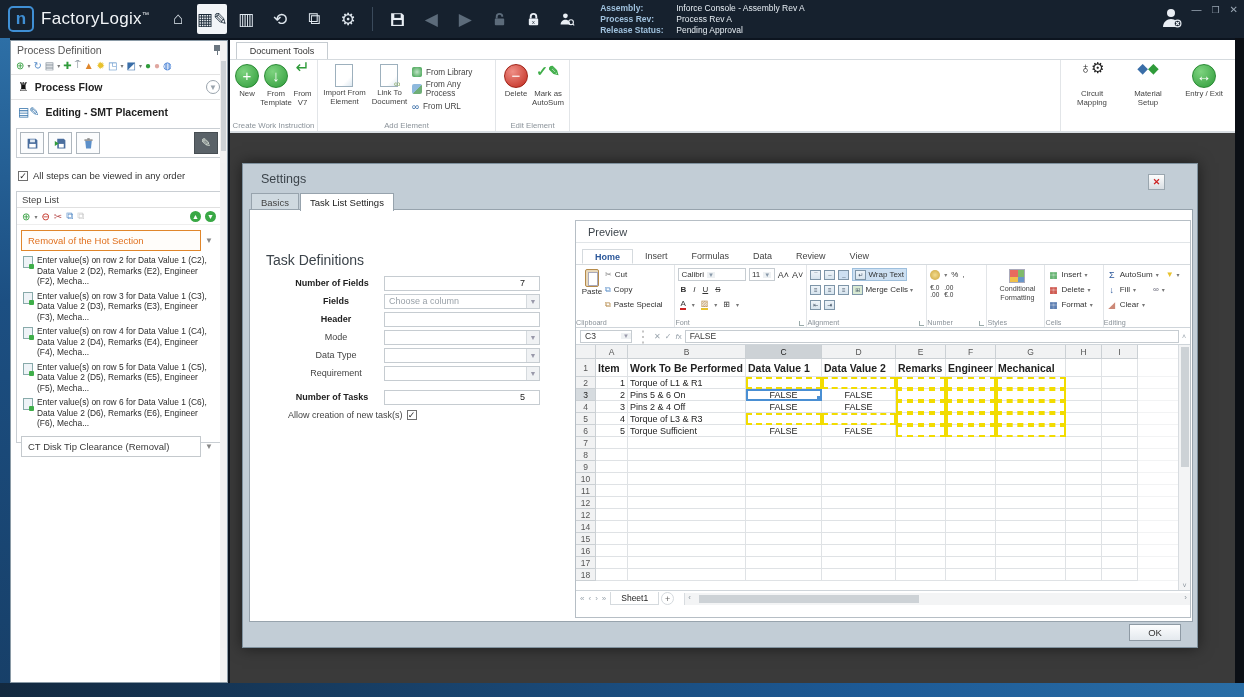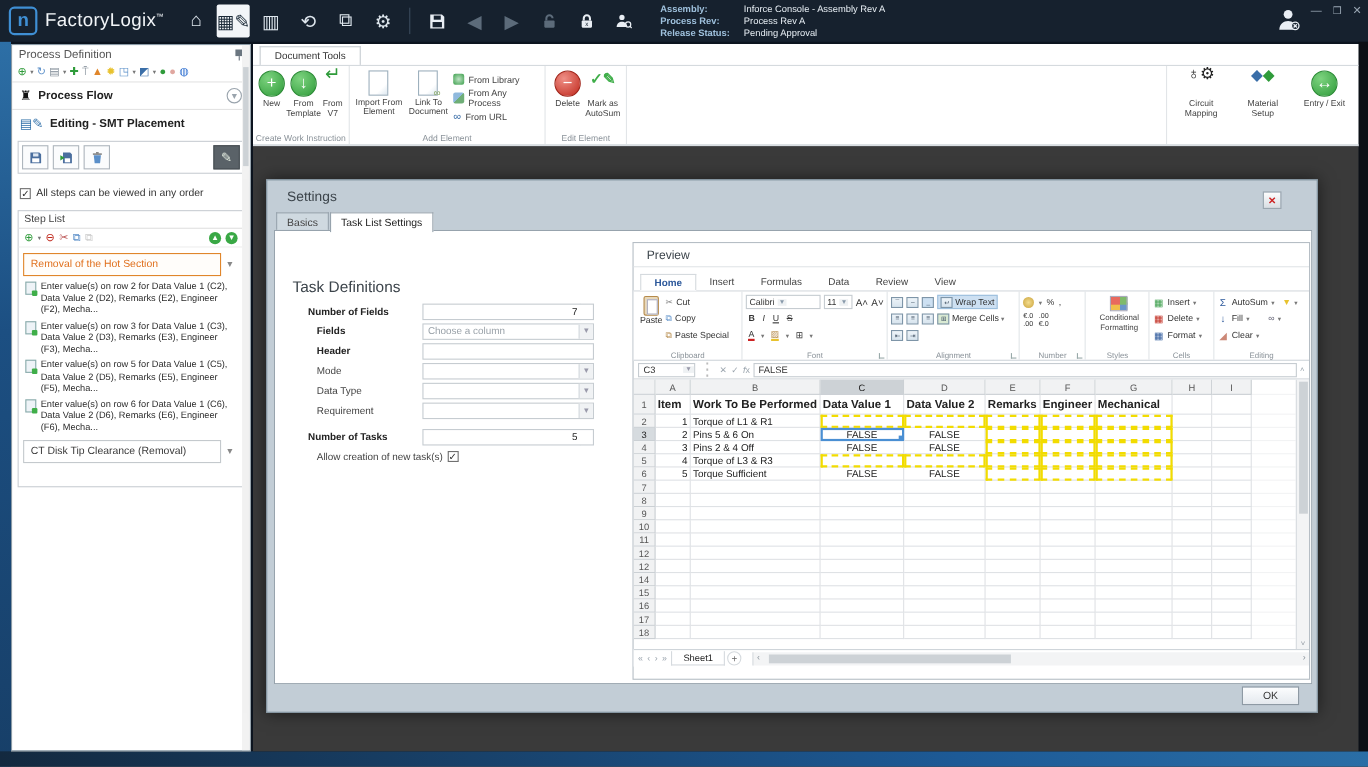--- a/index.html
+++ b/index.html
@@ -90,39 +90,39 @@
   .dlg-tabs { position:absolute; left:8px; top:29px; display:flex; font-size:9.5px; }
   .dlg-tab { padding:3px 9px; border:1px solid #97a3ad; border-bottom:none; background:#cfd9e0; color:#444; margin-right:1px; }
   .dlg-tab.active { background:#fff; color:#222; position:relative; z-index:2; }
   .dlg-content { position:absolute; left:6px; top:45px; width:944px; height:413px; background:#fff; border:1px solid #97a3ad; }
   .dlg-footer { position:absolute; left:0; bottom:0; width:100%; height:27px; }
   .ok-btn { position:absolute; right:16px; bottom:6px; width:52px; height:17px; border:1px solid #8e9aa4; background:linear-gradient(#fcfdfe,#e4e9ee); font-size:9.5px; color:#333; display:flex; align-items:center; justify-content:center; }
 
   
   .section-title { padding:8px 0 6px 16px; font-size:14px; color:#3c444b;margin-top:34px; }
   .form-row { display:flex; align-items:center; height:18px; padding-left:30px; }
-  .form-row label { width:104px; font-size:9px; color:#444; }
+  .form-row label { width:104px; font-size:9px; color:#444;text-align:center; }
   .form-row label.b { font-weight:bold; color:#222; }
   .form-row label.ind { padding-left:8px; }
   .num-input { width:156px; height:15px; border:1px solid #c6ccd1; font-size:9px; text-align:right; padding-right:14px; position:relative; background:#fff; color:#222; }
   .spin { margin-left:-13px; width:11px; height:15px; border-left:1px solid #d5dade; display:flex; flex-direction:column; align-items:center; justify-content:center; font-size:5px; color:#888; }
   .combo { width:156px; height:15px; border:1px solid #c6ccd1; background:#fff; display:flex; align-items:center; font-size:9px; color:#9aa2a9; padding-left:4px; }
   .combo .dd { margin-left:auto; width:13px; height:13px; background:#f0f2f4; border-left:1px solid #d5dade; color:#99a; font-size:7px; display:flex; align-items:center; justify-content:center; }
   .tasks-gap { height:6px; }
   .allow-row { display:flex; align-items:center; gap:4px; padding-left:38px; height:18px; font-size:9px; color:#444; }
 
   
   .preview-box { position:absolute; left:325px; top:10px; width:616px; height:398px; border:1px solid #b6bec5; background:#fff; }
   .pv-title { padding:5px 0 4px 12px; font-size:11px; color:#3c444b; border-bottom:1px solid #e1e5e8; }
   .xl-tabs { display:flex; gap:0; padding:6px 0 0 6px; font-size:9px; height:21px; }
   .xl-tab { padding:2px 12px; color:#444; }
   .xl-tab.active { color:#2b579a; font-weight:bold; border:1px solid #d5dade; border-bottom:1px solid #fff; background:#fff; }
   .xl-ribbon { display:flex; height:64px; border-top:1px solid #d5dade; border-bottom:1px solid #cfd5da; background:#fff; }
   .xg { position:relative; border-right:1px solid #e2e5e8; padding:2px 3px 10px 3px; }
-  .xg-label { position:absolute; bottom:0; left:0; right:0; text-align:center; font-size:7.2px; color:#8a9299; }
+  .xg-label { position:absolute; bottom:0; left:0; right:0; text-align:left; font-size:7.2px; color:#8a9299; }
   .launcher { position:absolute; bottom:1px; right:2px; width:5px; height:5px; border-left:1px solid #9aa; border-bottom:1px solid #9aa; }
   .xrow { display:flex; align-items:center; gap:3px; height:15px; font-size:8px; color:#333; }
   .paste-big { display:flex; flex-direction:column; align-items:center; width:26px; font-size:8px; color:#333; padding-top:2px; }
   .clipboard-ico { width:14px; height:18px; border:1px solid #b58a4a; background:#e8d8ba; border-radius:2px; position:relative; }
   .clipboard-ico:after { content:""; position:absolute; left:2px; top:2px; width:8px; height:12px; background:#fff; border:1px solid #aab; }
   .sm-combo { border:1px solid #c6ccd1; height:13px; display:flex; align-items:center; font-size:8px; padding:0 2px; color:#333; background:#fff; }
   .sm-combo .dd { margin-left:3px; color:#8899aa; font-size:6px; background:#eef1f3; padding:0 1px; }
   .fmt { font-size:9px; }
   .wrap-hl { background:#cde0f2; border:1px solid #9dbfdd; padding:0 2px; display:flex; align-items:center; gap:2px; height:13px; }
   .algn-ico { width:11px; height:10px; border:1px solid #7e95a8; background:linear-gradient(#eef4f9,#d7e4ee); font-size:6px; color:#456; display:inline-flex; align-items:center; justify-content:center; }
@@ -326,20 +326,24 @@
     <div class="step-item">
       <span class="clip-ico"></span>
       <span>Enter value(s) on row 2 for Data Value 1 (C2), Data Value 2 (D2), Remarks (E2), Engineer (F2), Mecha...</span>
     </div>
     <div class="step-item">
       <span class="clip-ico"></span>
       <span>Enter value(s) on row 3 for Data Value 1 (C3), Data Value 2 (D3), Remarks (E3), Engineer (F3), Mecha...</span>
     </div>
     <div class="step-item">
       <span class="clip-ico"></span>
+      <span>Enter value(s) on row 4 for Data Value 1 (C4), Data Value 2 (D4), Remarks (E4), Engineer (F4), Mecha...</span>
+    </div>
+    <div class="step-item">
+      <span class="clip-ico"></span>
       <span>Enter value(s) on row 5 for Data Value 1 (C5), Data Value 2 (D5), Remarks (E5), Engineer (F5), Mecha...</span>
     </div>
     <div class="step-item">
       <span class="clip-ico"></span>
       <span>Enter value(s) on row 6 for Data Value 1 (C6), Data Value 2 (D6), Remarks (E6), Engineer (F6), Mecha...</span>
     </div>
     <div class="group-hdr">
       <span class="group-box gray">CT Disk Tip Clearance (Removal)</span>
       <span class="chev">▼</span>
     </div>

